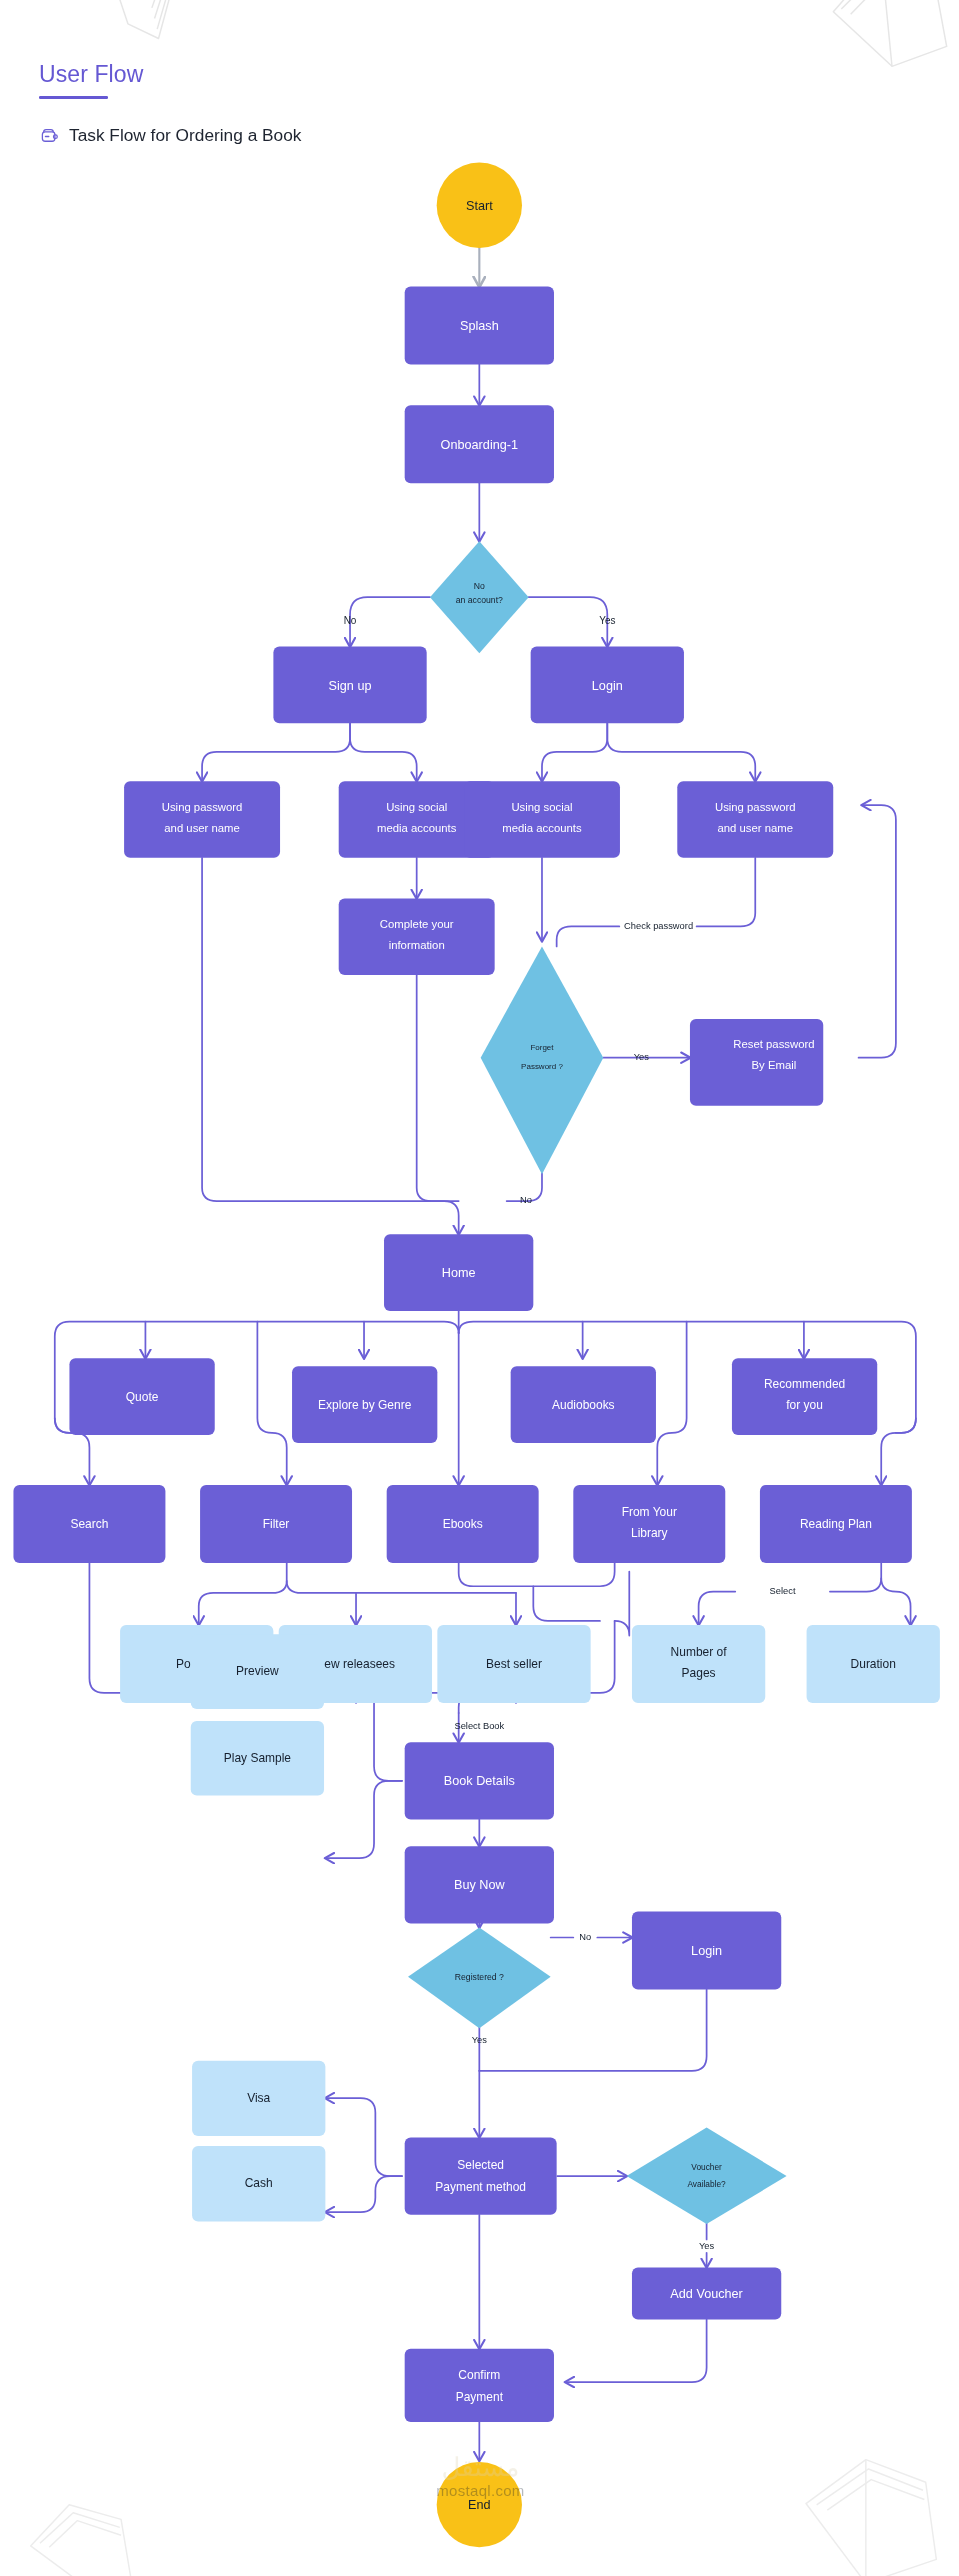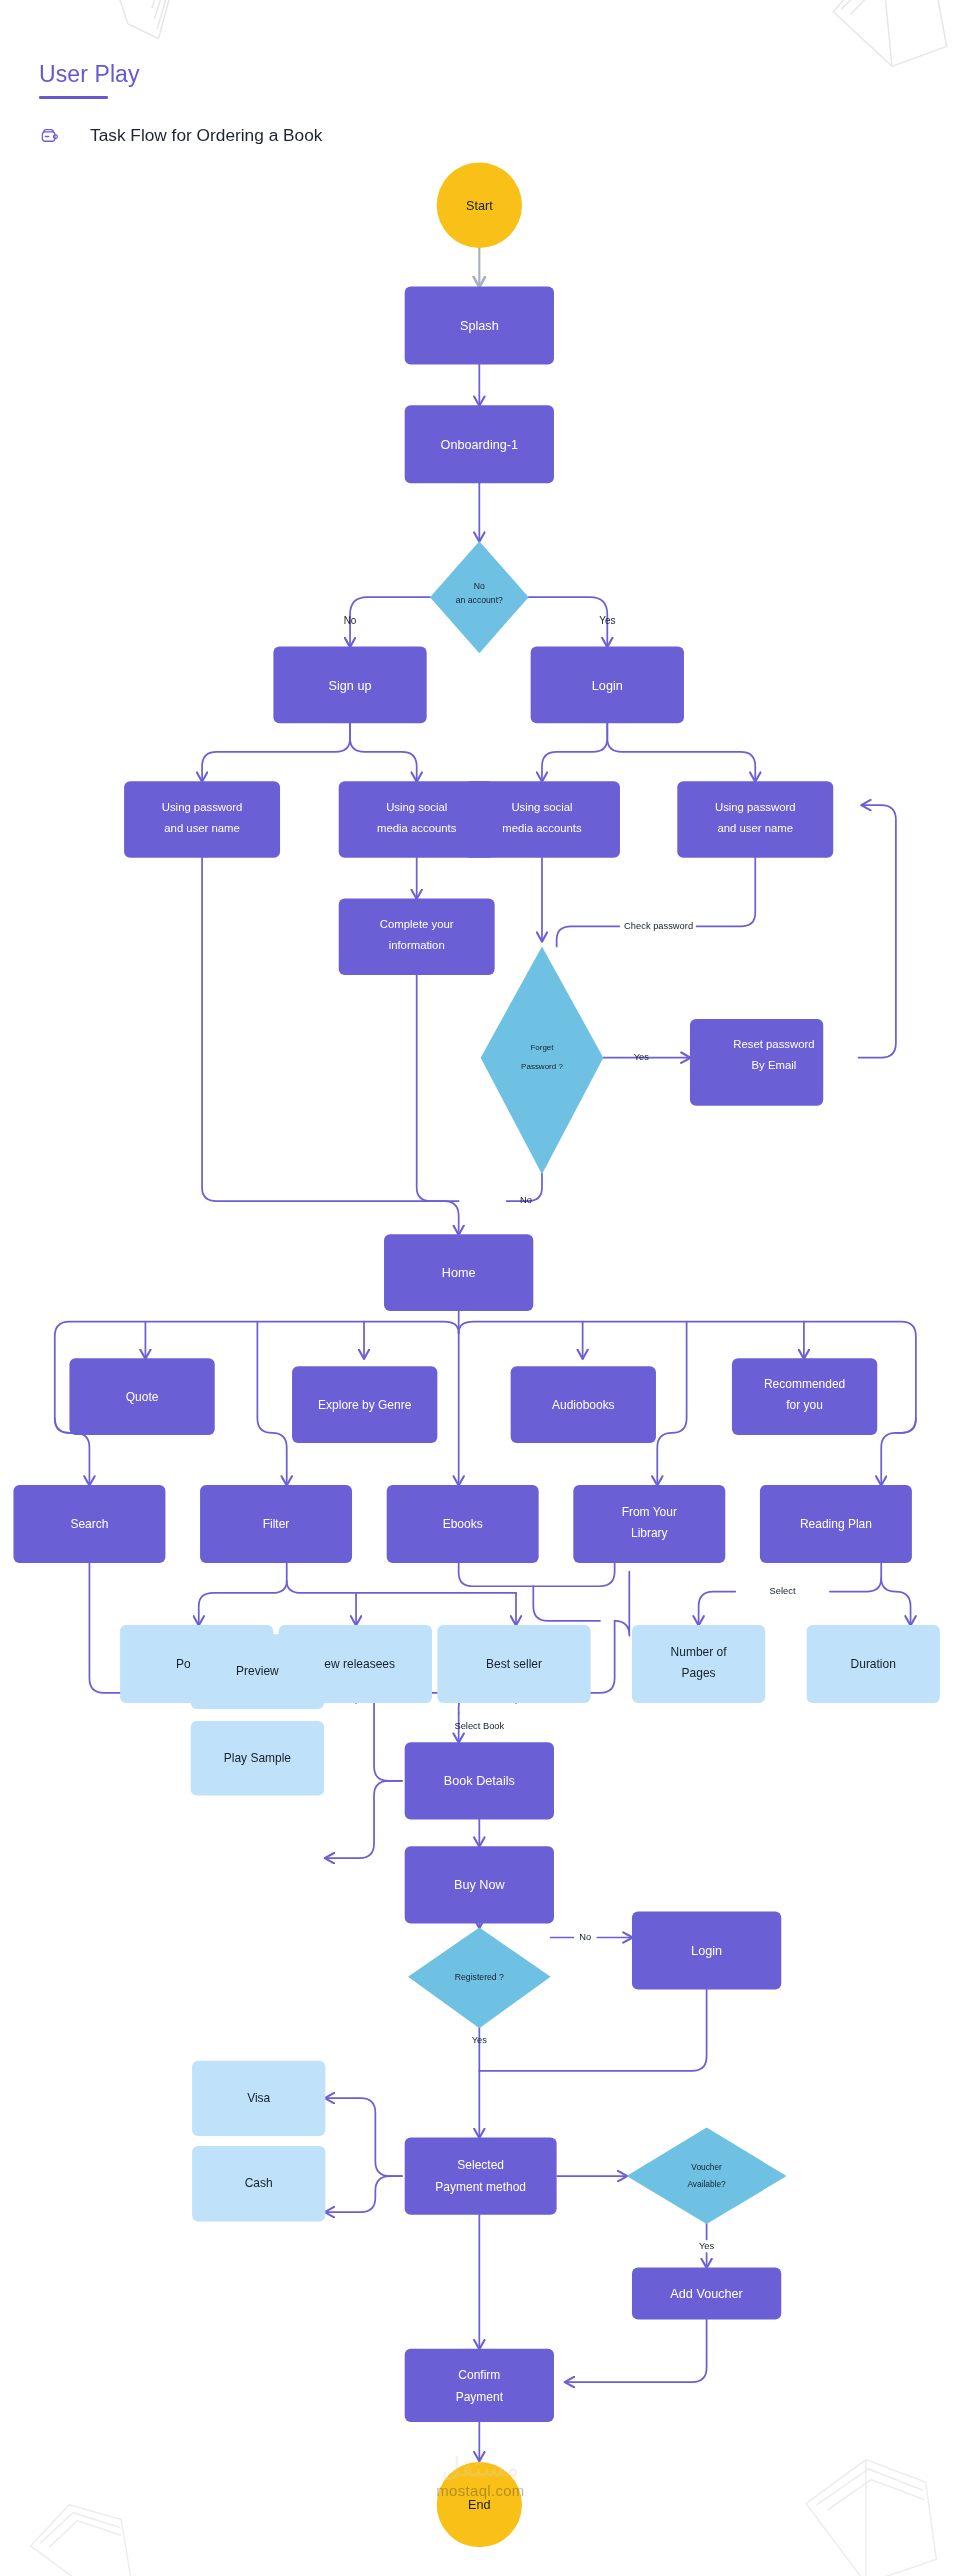--- a/index.html
+++ b/index.html
@@ -31,21 +31,21 @@
     color: #6558D3;
     font-weight: 400;
     letter-spacing: 0.1px;
     margin: 0;
   }
   #title-rule {
     width: 69px; height: 2.7px; background: #6558D3;
     border-radius: 1.3px; margin-top: 8px;
   }
   #subtitle-row {
-    display: flex; align-items: center; gap: 28px;
+    display: flex; align-items: center; gap: 7px;
     margin-top: 25px;
   }
   #subtitle-text {
     font-size: 17.3px; color: #1e2430; font-weight: 400;
     white-space: nowrap;
   }
   .wallet-ico { width: 23px; height: 23px; flex: 0 0 23px; }
 
   
   #diagram {
@@ -126,21 +126,21 @@
       <g fill="none" stroke="#ECECEC" stroke-width="2.2" stroke-linejoin="round">
         <path d="M30 76 L120 10 L210 44 L226 160 L120 196 Z"></path>
         <path d="M46 78 L124 24 L206 56"></path>
         <path d="M62 86 L128 40 L208 70"></path>
         <path d="M120 10 L120 196"></path>
       </g>
     </svg>
   </div>
 
   <div id="header">
-    <div id="page-title">User Play</div>
+    <div id="page-title">User Flow</div>
     <div id="title-rule"></div>
     <div id="subtitle-row">
       <span class="wallet-ico">
         <svg viewBox="0 0 34 34" width="23" height="23" fill="none" stroke="#6B5FD6" stroke-width="1.9" stroke-linejoin="round" stroke-linecap="round">
           <path d="M7 11.5 C7 9.5 8.4 8.2 10.4 8.2 L17.6 8.2 C19.6 8.2 21 9.5 21 11.5"></path>
           <rect x="5" y="11.5" width="18.5" height="14" rx="4.2"></rect>
           <path d="M9.5 18.5 L14.5 18.5"></path>
           <rect x="21.5" y="16.1" width="5.4" height="5.2" rx="2.2"></rect>
         </svg>
       </span>

